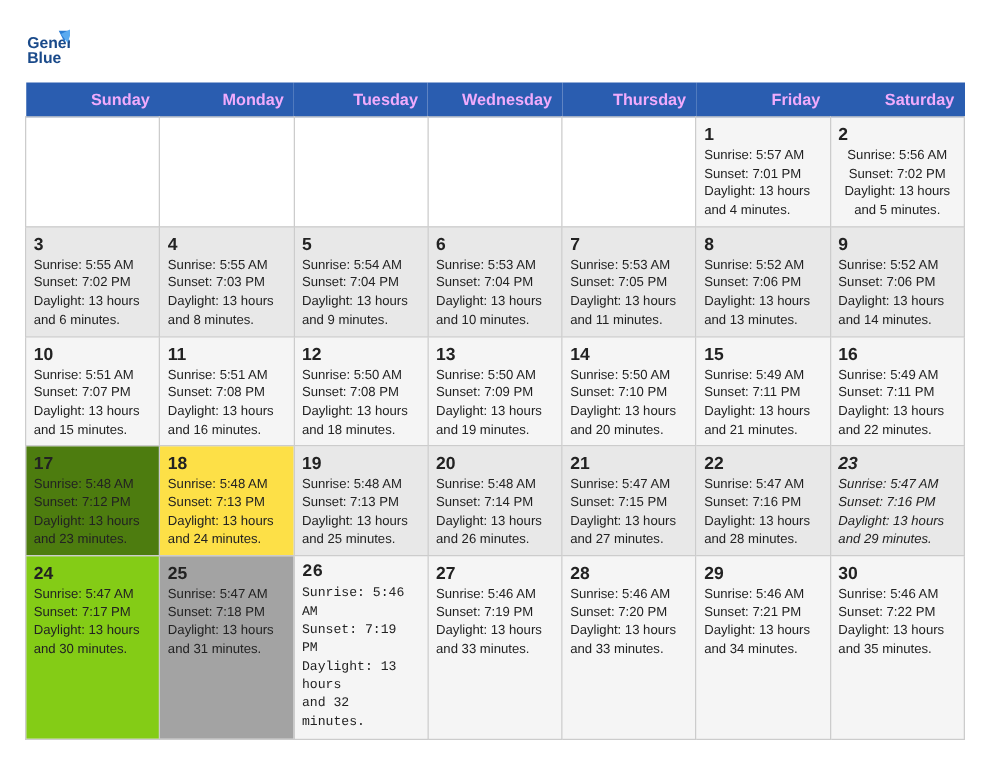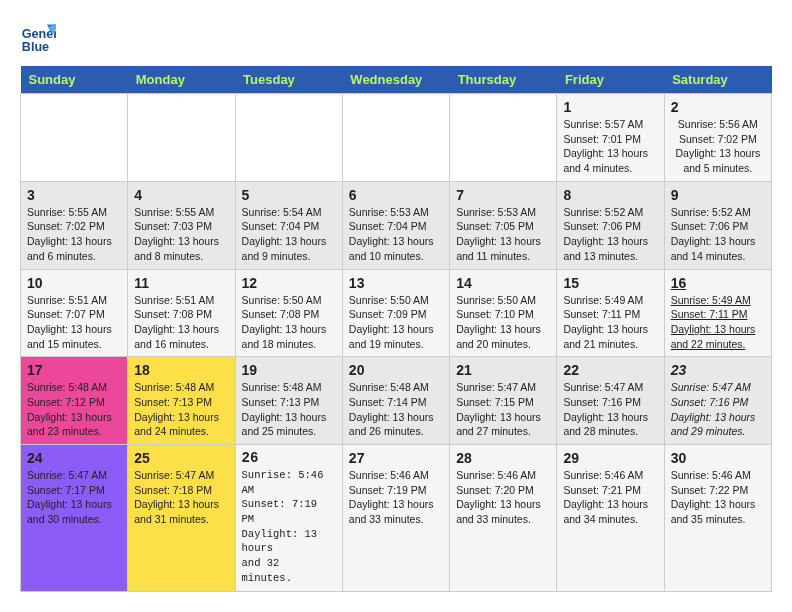--- a/index.html
+++ b/index.html
@@ -37,22 +37,22 @@
       font-size: 18px;
       color: #444;
     }
     table {
       width: 100%;
       border-collapse: collapse;
       table-layout: fixed;
     }
     thead tr th {
       background: #2a5db0;
-      color: #bef264;
-      text-align: left;
+      color: #f0abfc;
+      text-align: right;
       padding: 6px 8px;
       font-size: 13px;
       font-weight: bold;
     }
     tbody tr td {
       border: 1px solid #ccc;
       vertical-align: top;
       padding: 5px 6px;
       font-size: 11px;
       color: #222;
@@ -222,30 +222,30 @@
 Daylight: 13 hours
 and 20 minutes.</div>
         </td>
         <td style="background: rgb(245, 245, 245); margin-left: 48px;">
           <div class="day-num">15</div>
           <div class="day-info" style="white-space: pre-line;">Sunrise: 5:49 AM
 Sunset: 7:11 PM
 Daylight: 13 hours
 and 21 minutes.</div>
         </td>
-        <td style="background: rgb(245, 245, 245); text-decoration: underline;">
+        <td style="background: rgb(245, 245, 245);">
           <div class="day-num">16</div>
           <div class="day-info" style="white-space: pre-line;">Sunrise: 5:49 AM
 Sunset: 7:11 PM
 Daylight: 13 hours
 and 22 minutes.</div>
         </td>
       </tr>
       <tr>
-        <td style="background: #ec4899;">
+        <td style="background: #4d7c0f;">
           <div class="day-num">17</div>
           <div class="day-info" style="white-space: pre-line;">Sunrise: 5:48 AM
 Sunset: 7:12 PM
 Daylight: 13 hours
 and 23 minutes.</div>
         </td>
         <td style="background: #fde047;">
           <div class="day-num">18</div>
           <div class="day-info" style="white-space: pre-line;">Sunrise: 5:48 AM
 Sunset: 7:13 PM
@@ -282,28 +282,28 @@
         </td>
         <td style="background: rgb(232, 232, 232); font-style: italic;">
           <div class="day-num">23</div>
           <div class="day-info" style="white-space: pre-line;">Sunrise: 5:47 AM
 Sunset: 7:16 PM
 Daylight: 13 hours
 and 29 minutes.</div>
         </td>
       </tr>
       <tr>
-        <td style="background: #8b5cf6;">
+        <td style="background: #84cc16;">
           <div class="day-num">24</div>
           <div class="day-info" style="white-space: pre-line;">Sunrise: 5:47 AM
 Sunset: 7:17 PM
 Daylight: 13 hours
 and 30 minutes.</div>
         </td>
-        <td style="background: #fde047;">
+        <td style="background: #a3a3a3;">
           <div class="day-num">25</div>
           <div class="day-info" style="white-space: pre-line;">Sunrise: 5:47 AM
 Sunset: 7:18 PM
 Daylight: 13 hours
 and 31 minutes.</div>
         </td>
         <td style="background: rgb(245, 245, 245); font-family: Liberation Mono, monospace;">
           <div class="day-num">26</div>
           <div class="day-info" style="white-space: pre-line;">Sunrise: 5:46 AM
 Sunset: 7:19 PM

